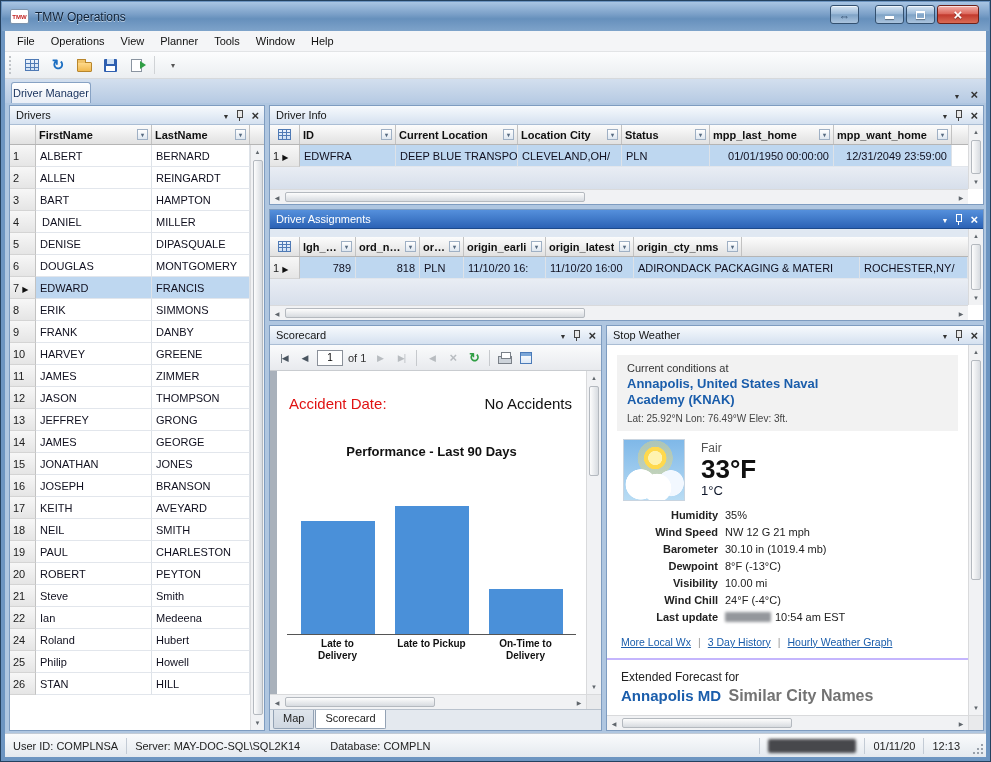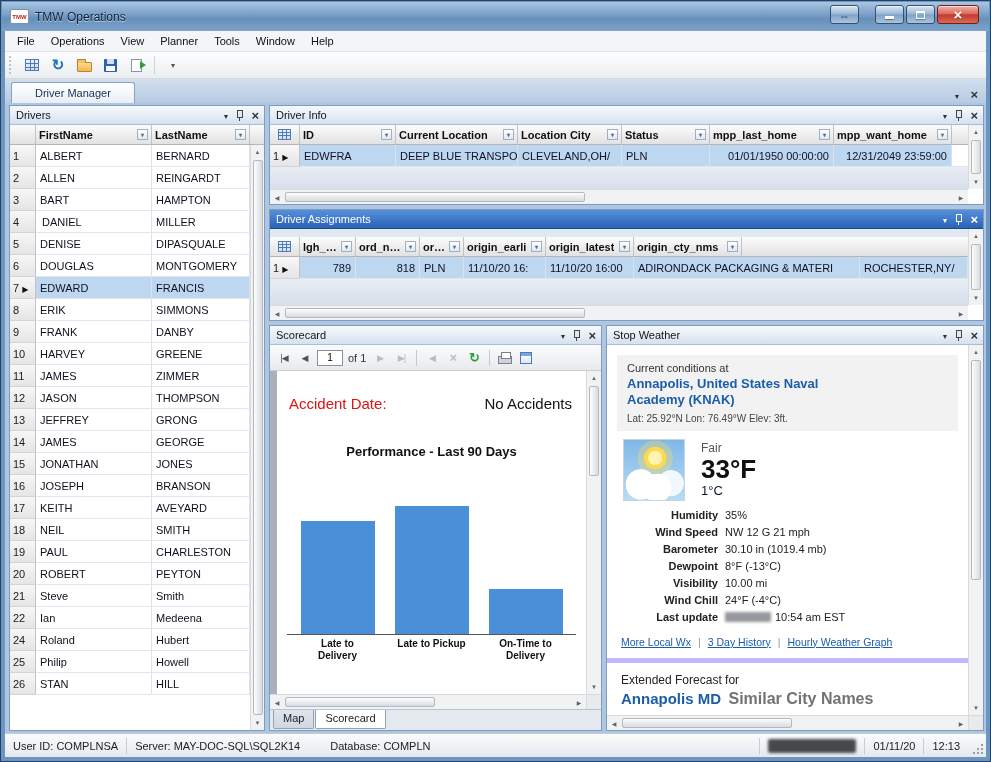--- a/index.html
+++ b/index.html
@@ -48,21 +48,21 @@
   .save-icon-glyph::before{content:"";position:absolute;left:3px;top:0;width:7px;height:5px;background:#cfe0f4}
   .save-icon-glyph::after{content:"";position:absolute;left:2px;bottom:1px;width:9px;height:5px;background:#fff}
   .export-icon-glyph{width:11px;height:13px;background:#fff;border:1px solid #8a94a0;position:relative}
   .export-icon-glyph::after{content:"";position:absolute;right:-5px;bottom:2px;width:0;height:0;
     border-left:6px solid #2f9e44;border-top:4px solid transparent;border-bottom:4px solid transparent}
   .tb-sep{width:1px;height:18px;background:#d0d3d6;margin:0 4px}
   .tb-overflow::before{content:"▾";font-size:8px;color:#555}
 
   .tabstrip{position:absolute;left:0;right:0;top:48px;height:24px;
     background:linear-gradient(#d3dfee,#b6cae3);display:flex;align-items:flex-end;padding-left:6px}
-  .doc-tab{height:21px;display:flex;align-items:center;padding:0 23px;font-size:11px;color:#1c3560;
+  .doc-tab{height:21px;display:flex;align-items:center;padding:0 1px;font-size:11px;color:#1c3560;
     background:linear-gradient(#ffffff,#e9eef6);border:1px solid #87a2c4;border-bottom:none;border-radius:3px 3px 0 0}
   .ts-icons{position:absolute;right:8px;top:6px;display:flex;gap:10px;align-items:center}
   .ts-caret::before{content:"▼";font-size:7px;color:#333}
   .ts-close::before{content:"×";font-size:13px;font-weight:bold;color:#333;line-height:1}
 
   
   .dock{position:absolute;left:0;right:0;top:72px;bottom:24px;background:#afc6e0}
   .panel{position:absolute;background:#fff;border:1px solid #7e9cc0;display:flex;flex-direction:column}
   .p-drivers{left:4px;top:2px;width:256px;height:626px}
   .p-info{left:264px;top:2px;width:715px;height:100px}
@@ -191,21 +191,21 @@
   .w-tempf{font-size:26px;font-weight:bold;color:#111;line-height:1.1}
   .w-tempc{font-size:13px;color:#0f172a}
   .w-details{margin:4px 8px 0}
   .w-drow{display:flex;font-size:11px;line-height:1.55}
   .w-dlabel{width:110px;text-align:right;font-weight:bold;color:#222;padding-right:7px;flex:0 0 110px}
   .w-dvalue{color:#222;display:flex;align-items:center;gap:4px}
   .redact-inline{display:inline-block;width:46px;height:10px;background:#94979c;filter:blur(1.5px);border-radius:1px}
   .w-links{display:flex;gap:7px;margin:10px 14px;font-size:10.5px;align-items:center}
   .w-link{color:#1a5dab;text-decoration:underline;cursor:pointer}
   .w-linksep{color:#999}
-  .w-ext{border-top:5px solid #c4b5fd;margin-top:6px;padding:10px 14px}
+  .w-ext{border-top:2px solid #c4b5fd;margin-top:6px;padding:10px 14px}
   .w-ext-label{font-size:12px;color:#222}
   .w-ext-line{margin-top:3px}
   .w-ext-city{font-size:15px;font-weight:bold;color:#1a5dab;display:inline}
   .w-similar{font-size:16px;font-weight:bold;color:#737373;margin-left:3px;cursor:pointer}
 
   
   .statusbar{position:absolute;left:0;right:0;bottom:0;height:24px;display:flex;align-items:center;
     background:linear-gradient(#fafbfc,#e4e9ef);border-top:1px solid #c3cbd5;font-size:11px;color:#222}
   .sb-cell{padding:0 8px;white-space:nowrap}
   .db-cell{margin-left:14px}

